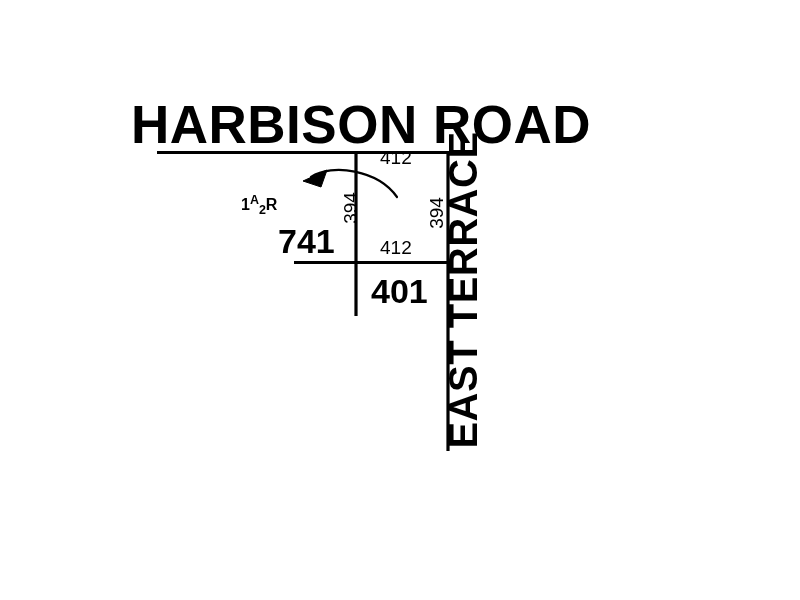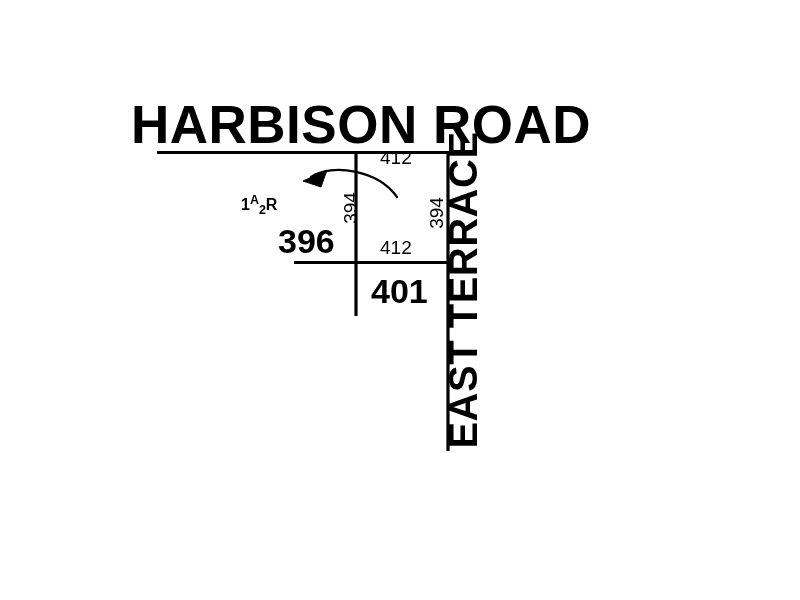--- a/index.html
+++ b/index.html
@@ -103,21 +103,21 @@
 
     <path d="M 311 177 C 332 163 378 170 397 197" fill="none" stroke="#000" stroke-width="2.2" stroke-linecap="round"></path>
     <polygon points="303,181 327,170 321,187" fill="#000" stroke="#000" stroke-width="1"></polygon>
   </svg>
 
   <div class="txt" id="street-top-label">HARBISON ROAD</div>
 
   <div class="txt" id="street-right-label">EAST TERRACE</div>
 
 
-  <div class="txt parcel-id" id="parcel-868-id">396</div>
+  <div class="txt parcel-id" id="parcel-868-id">741</div>
 
   <div class="txt parcel-id" id="parcel-858-id">401</div>
 
   <div class="txt" id="parcel-859-area">
     <span>1</span><span class="sup">A</span><span class="sub">2</span><span>R</span>
   </div>
 
   <div class="txt dim" id="dim-top-412">412</div>
 
   <div class="txt dim" id="dim-mid-412">412</div>

